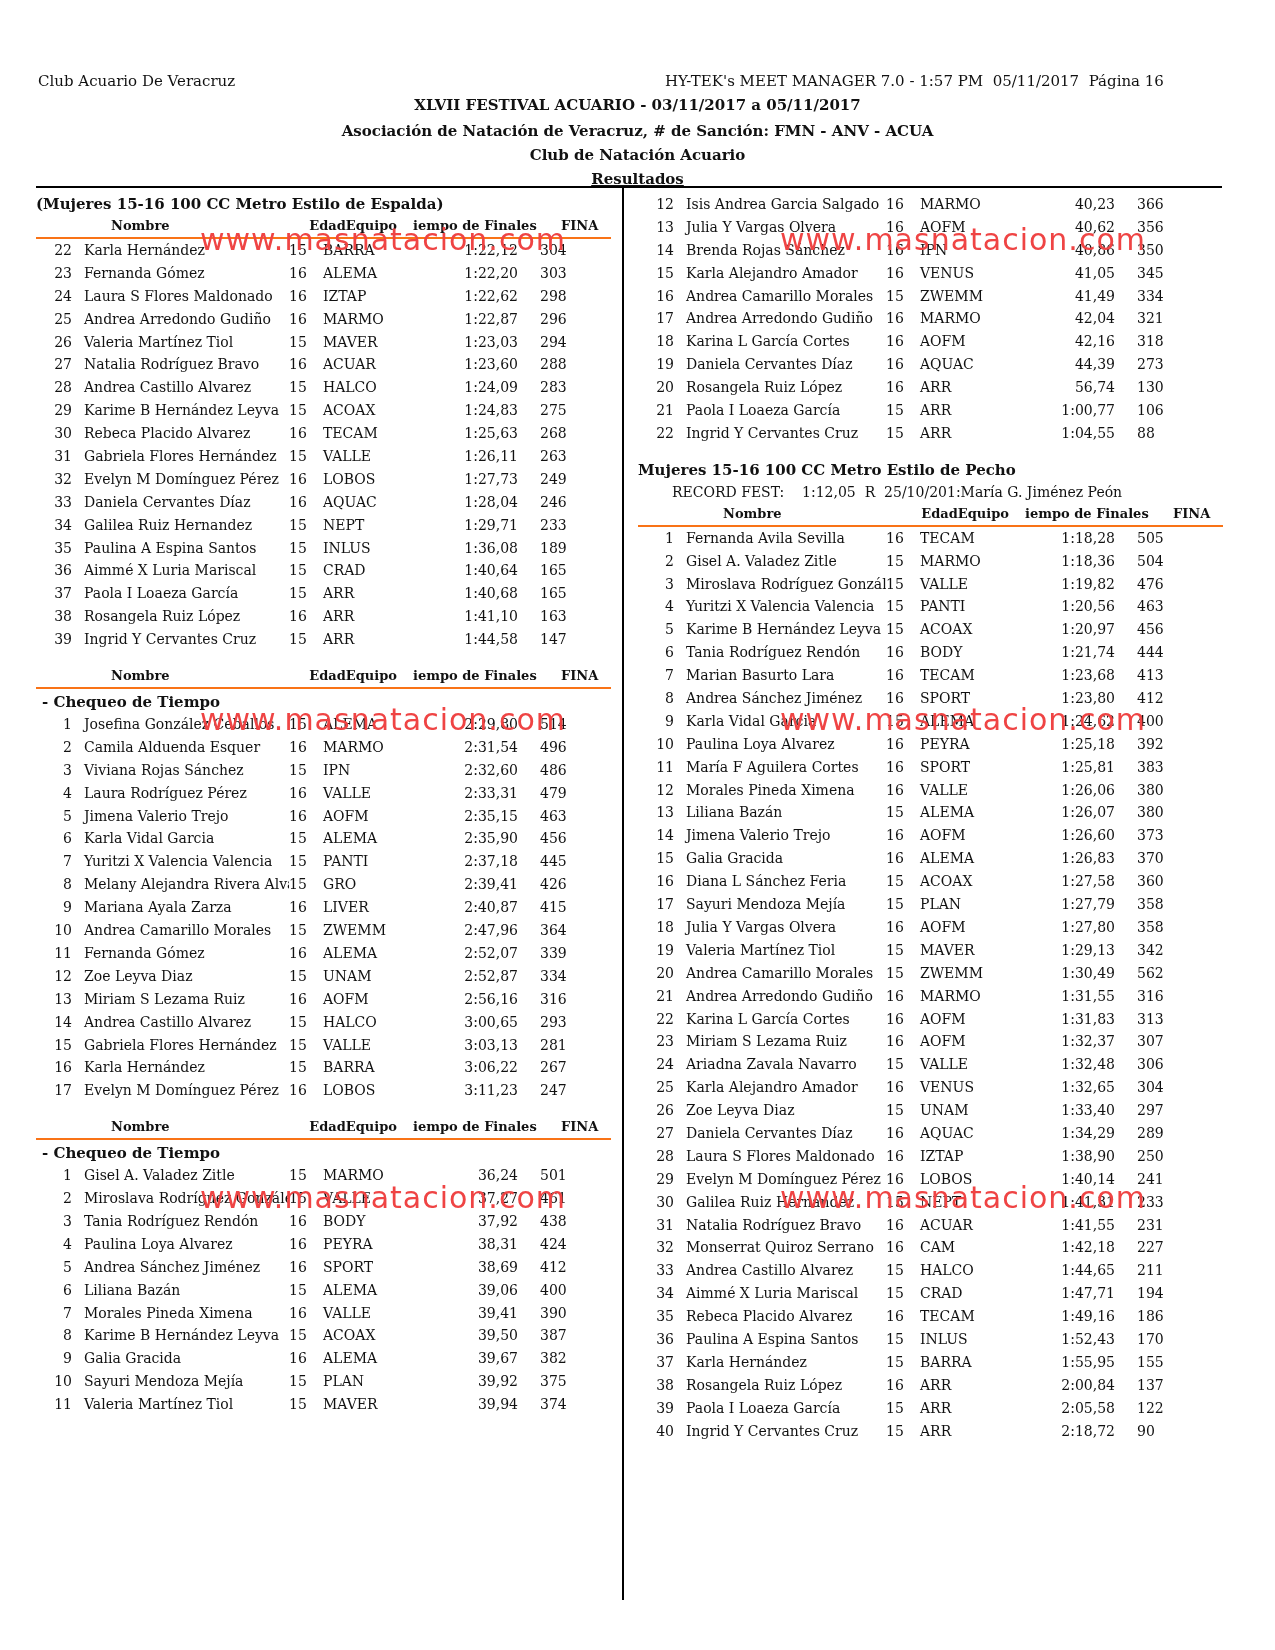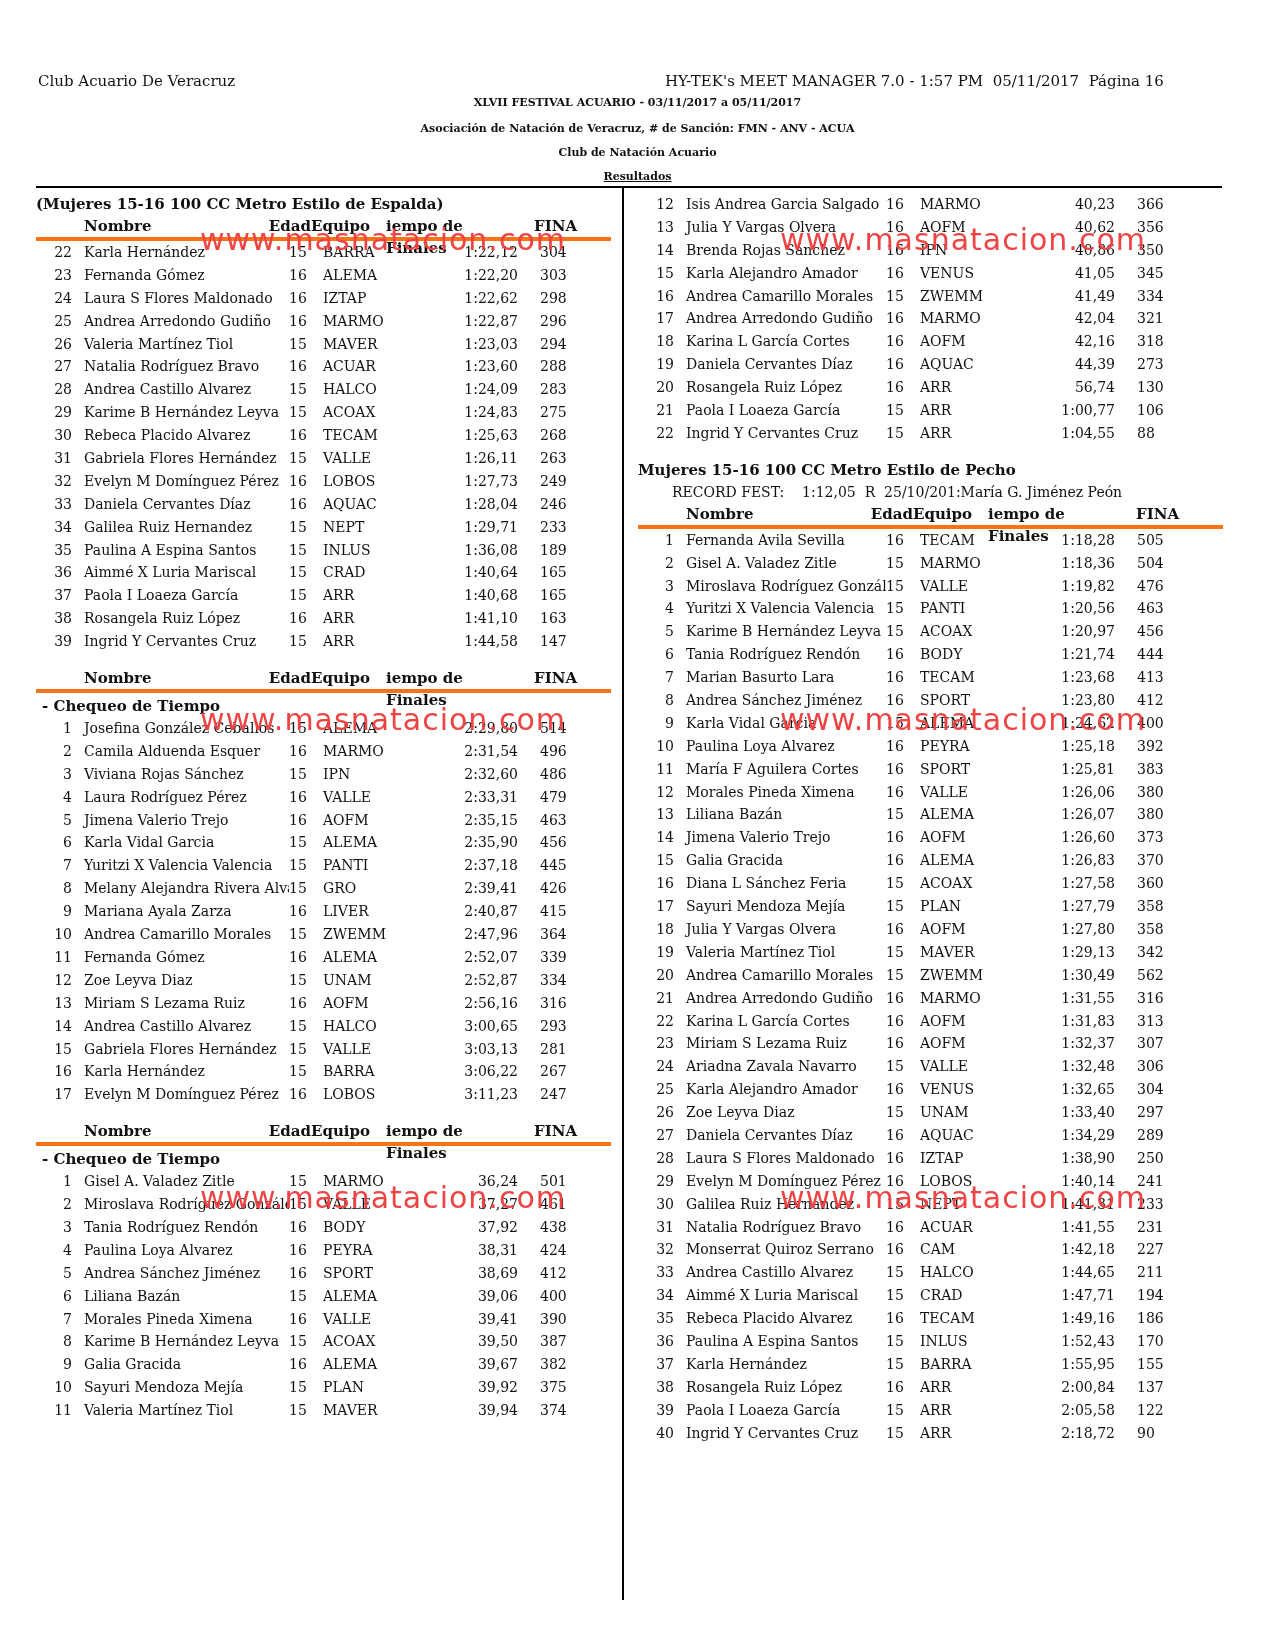--- a/index.html
+++ b/index.html
@@ -1,29 +1,29 @@
 <!DOCTYPE html>
 <html><head>
 <meta charset="utf-8">
 <style>
   html, body { margin: 0; padding: 0; background: #ffffff; }
   body { width: 1275px; height: 1650px; position: relative; font-family: "DejaVu Serif", serif; color: #111; overflow: hidden; }
   .hdr-left { position: absolute; left: 38px; top: 72px; font-size: 15px; }
   .hdr-right { position: absolute; left: 665px; top: 72px; font-size: 15px; white-space: pre; }
-  .title { position: absolute; left: 0; width: 1275px; text-align: center; font-weight: bold; font-size: 11px; }
+  .title { position: absolute; left: 0; width: 1275px; text-align: center; font-weight: bold; font-size: 15px; }
   .t1 { top: 96px; } .t2 { top: 122px; } .t3 { top: 146px; }
   .t4 { top: 170px; text-decoration: underline; }
   .hrule { position: absolute; top: 186px; left: 36px; width: 1186px; height: 2px; background: #000; }
   .vrule { position: absolute; left: 622px; top: 188px; width: 2px; height: 1412px; background: #000; }
   .col { position: absolute; top: 193px; width: 575px; }
   .col.left { left: 36px; }
   .col.right { left: 638px; width: 585px; }
   .ev-title { font-weight: bold; font-size: 15px; height: 22px; line-height: 22px; white-space: nowrap; }
   .record { font-weight: normal; font-size: 14px; height: 22px; line-height: 22px; padding-left: 34px; white-space: pre; }
-  .colhdr { display: flex; font-weight: bold; font-size: 15px; height: 22px; line-height: 22px; border-bottom: 4px solid #f97316; }
+  .colhdr { display: flex; font-weight: bold; font-size: 13px; height: 22px; line-height: 22px; border-bottom: 2px solid #f97316; justify-content: flex-end; }
   .subhdr { font-weight: bold; font-size: 15px; height: 24px; line-height: 26px; padding-left: 6px; }
   .row { display: flex; font-size: 14px; height: 22.9px; line-height: 22.9px; white-space: nowrap; }
   .c-place { width: 36px; text-align: right; }
   .c-name { width: 205px; padding-left: 12px; overflow: hidden; }
   .c-age { width: 24px; text-align: left; }
   .c-team { width: 80px; padding-left: 10px; }
   .c-time { width: 115px; text-align: right; }
   .c-fina { width: 55px; padding-left: 22px; }
   .colhdr .c-place { width: 36px; }
   .colhdr .c-name { width: 183px; padding-left: 12px; }

